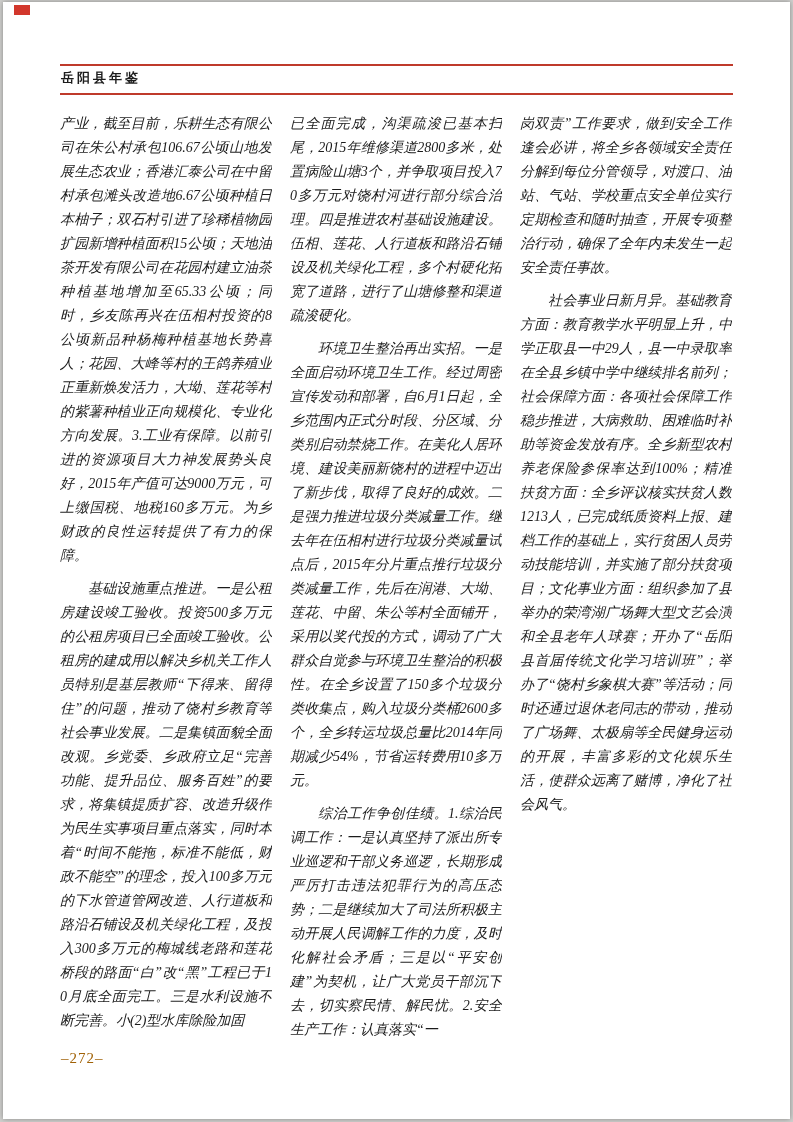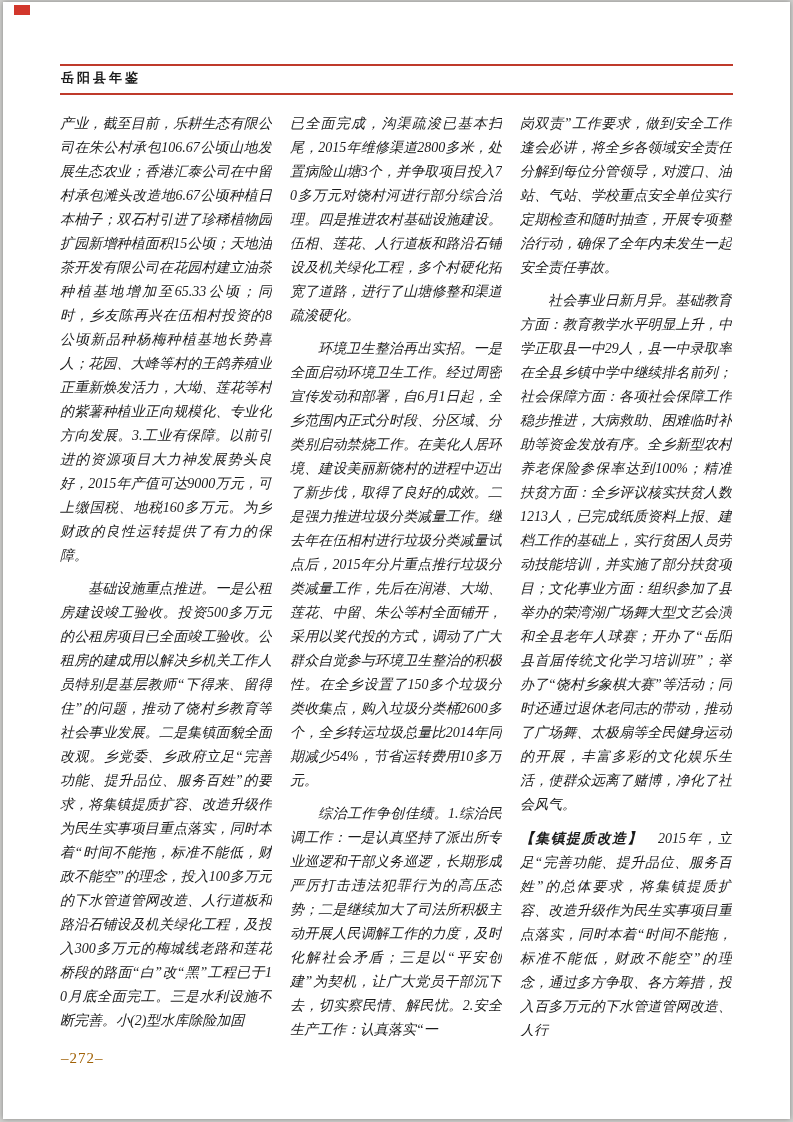--- a/index.html
+++ b/index.html
@@ -77,20 +77,19 @@
 
     <div class="col">
       <p>已全面完成，沟渠疏浚已基本扫尾，2015年维修渠道2800多米，处置病险山塘3个，并争取项目投入70多万元对饶村河进行部分综合治理。四是推进农村基础设施建设。伍相、莲花、人行道板和路沿石铺设及机关绿化工程，多个村硬化拓宽了道路，进行了山塘修整和渠道疏浚硬化。</p>
       <p class="ind">环境卫生整治再出实招。一是全面启动环境卫生工作。经过周密宣传发动和部署，自6月1日起，全乡范围内正式分时段、分区域、分类别启动禁烧工作。在美化人居环境、建设美丽新饶村的进程中迈出了新步伐，取得了良好的成效。二是强力推进垃圾分类减量工作。继去年在伍相村进行垃圾分类减量试点后，2015年分片重点推行垃圾分类减量工作，先后在润港、大坳、莲花、中留、朱公等村全面铺开，采用以奖代投的方式，调动了广大群众自觉参与环境卫生整治的积极性。在全乡设置了150多个垃圾分类收集点，购入垃圾分类桶2600多个，全乡转运垃圾总量比2014年同期减少54%，节省运转费用10多万元。</p>
       <p class="ind">综治工作争创佳绩。1.综治民调工作：一是认真坚持了派出所专业巡逻和干部义务巡逻，长期形成严厉打击违法犯罪行为的高压态势；二是继续加大了司法所积极主动开展人民调解工作的力度，及时化解社会矛盾；三是以“平安创建”为契机，让广大党员干部沉下去，切实察民情、解民忧。2.安全生产工作：认真落实“一</p>
     </div>
 
     <div class="col">
       <p>岗双责”工作要求，做到安全工作逢会必讲，将全乡各领域安全责任分解到每位分管领导，对渡口、油站、气站、学校重点安全单位实行定期检查和随时抽查，开展专项整治行动，确保了全年内未发生一起安全责任事故。</p>
       <p class="ind">社会事业日新月异。基础教育方面：教育教学水平明显上升，中学正取县一中29人，县一中录取率在全县乡镇中学中继续排名前列；社会保障方面：各项社会保障工作稳步推进，大病救助、困难临时补助等资金发放有序。全乡新型农村养老保险参保率达到100%；精准扶贫方面：全乡评议核实扶贫人数1213人，已完成纸质资料上报、建档工作的基础上，实行贫困人员劳动技能培训，并实施了部分扶贫项目；文化事业方面：组织参加了县举办的荣湾湖广场舞大型文艺会演和全县老年人球赛；开办了“岳阳县首届传统文化学习培训班”；举办了“饶村乡象棋大赛”等活动；同时还通过退休老同志的带动，推动了广场舞、太极扇等全民健身运动的开展，丰富多彩的文化娱乐生活，使群众远离了赌博，净化了社会风气。</p>
-      <p class="entry"><span class="entry-head">【集镇提质改造】</span><span>　2015年，立足“完善功能、提升品位、服务百姓”的总体要求，将集镇提质扩容、改造升级作为民生实事项目重点落实，同时本着“时间不能拖，标准不能低，财政不能空”的理念，通过多方争取、各方筹措，投入百多万元的下水管道管网改造、人行</span></p>
     </div>
 
   </div>
 
   <div class="page-num">–272–</div>
 
 </div>
 
 </body></html>

